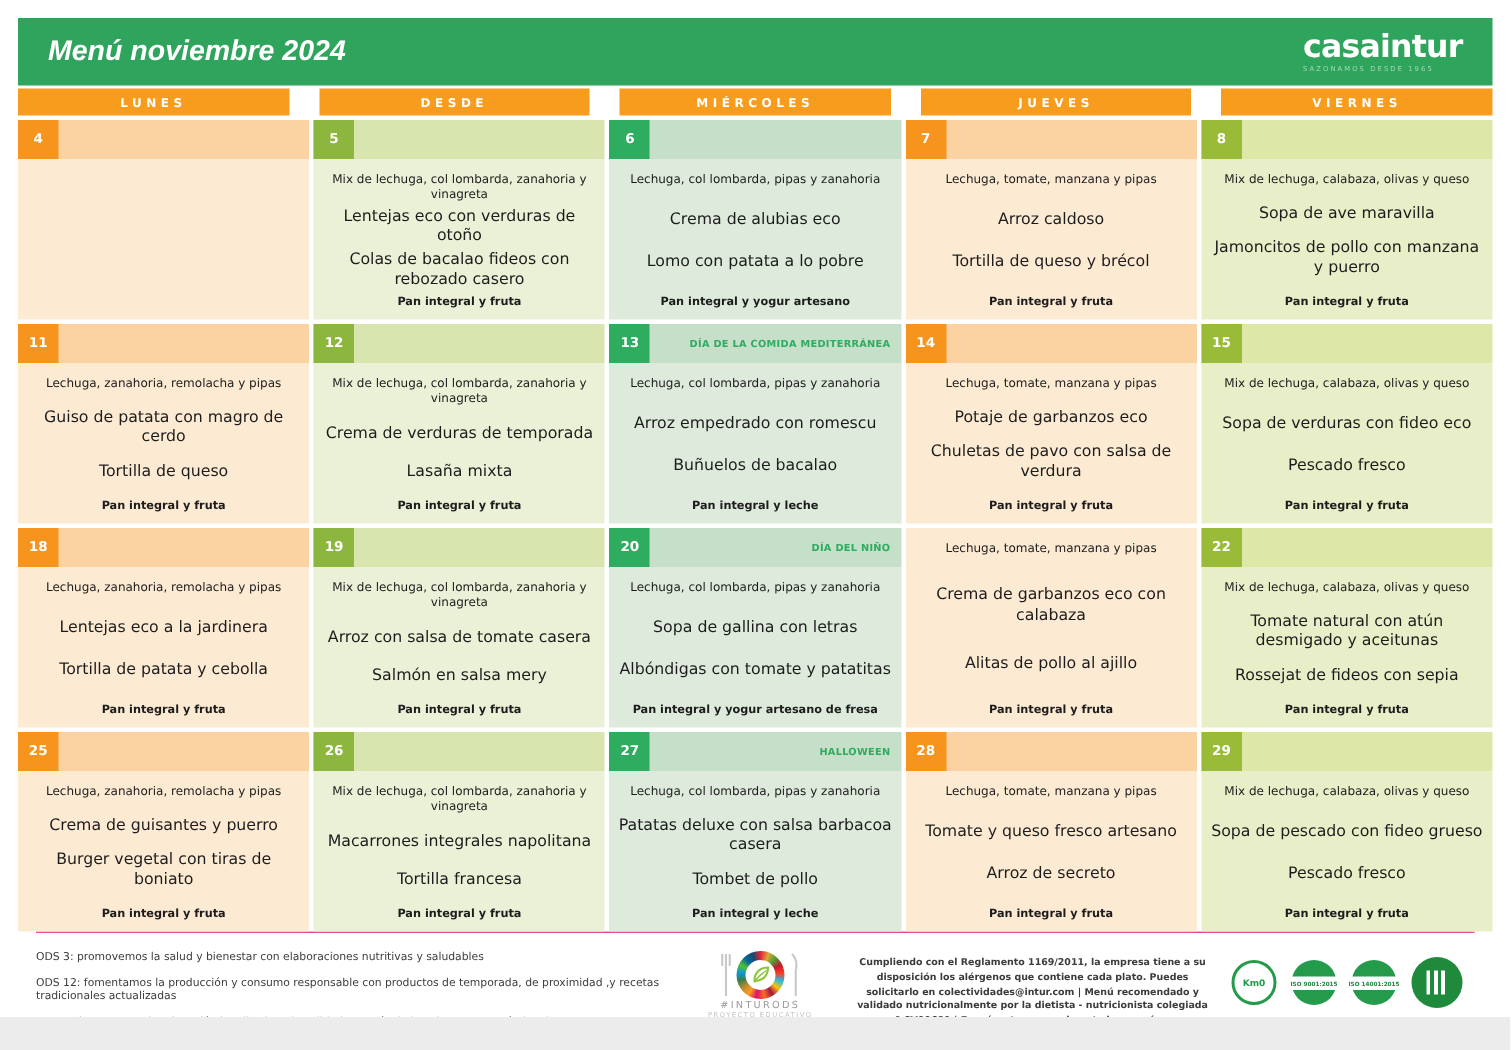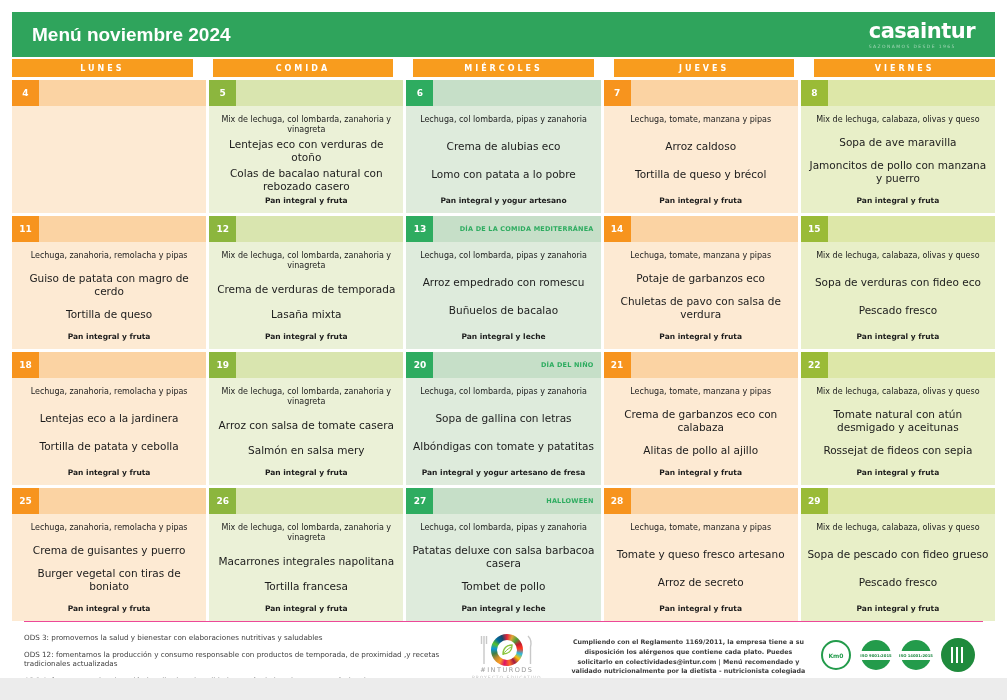--- a/index.html
+++ b/index.html
@@ -4,21 +4,21 @@
 <style>
   * { box-sizing: border-box; margin: 0; padding: 0; }
   html,body { background:#fff; }
   body { font-family: "DejaVu Sans", "Liberation Sans", sans-serif; }
   .page { position:relative; width:1007px; height:700px; background:#fff; overflow:hidden; }
   .inner { padding:12px 12px 0 12px; }
 
   
   .brandbar { height:45px; background:var(--brand-green); display:flex; align-items:center;
               justify-content:space-between; padding:0 20px; }
-  .brandbar h1 { color:#fff; font-size:19px; font-weight:bold; font-family:"Liberation Sans",sans-serif; }
+  .brandbar h1 { color:#fff; font-size:19px; font-weight:bold; font-family:"Liberation Sans",sans-serif;font-style:italic; }
   .logo { text-align:left; }
   .logo-word { color:#fff; font-size:21px; font-weight:bold; letter-spacing:-0.5px; line-height:1; }
   .logo-tag { color:rgba(255,255,255,0.55); font-size:4.5px; letter-spacing:1.4px; margin-top:2px; text-transform:uppercase; }
 
   
   .weekdays { display:grid; grid-template-columns:repeat(5,1fr); gap:20px; margin-top:2px; }
   .wd { background:var(--weekday-bg); color:#fff; font-size:8px; font-weight:bold;
         letter-spacing:3px; text-align:center; padding:4.5px 0; }
 
   
@@ -87,21 +87,21 @@
     <header class="brandbar">
       <h1>Menú noviembre 2024</h1>
       <div class="logo">
         <div class="logo-word">casaintur</div>
         <div class="logo-tag">SAZONAMOS DESDE 1965</div>
       </div>
     </header>
 
     <div class="weekdays" id="weekdays">
         <div class="wd">LUNES</div>
-        <div class="wd">COMIDA</div>
+        <div class="wd">DESDE</div>
         <div class="wd">MIÉRCOLES</div>
         <div class="wd">JUEVES</div>
         <div class="wd">VIERNES</div>
       </div>
 
     <div class="grid" id="calendar">
         <div class="day col-mon">
           <div class="day-head">
             <div class="day-num">4</div>
             <div class="day-badge"></div>
@@ -109,21 +109,21 @@
           <div class="day-body"></div>
         </div>
         <div class="day col-tue">
           <div class="day-head">
             <div class="day-num">5</div>
             <div class="day-badge"></div>
           </div>
           <div class="day-body">
             <div class="salad">Mix de lechuga, col lombarda, zanahoria y vinagreta</div>
             <div class="dish">Lentejas eco con verduras de otoño</div>
-            <div class="dish">Colas de bacalao natural con rebozado casero</div>
+            <div class="dish">Colas de bacalao fideos con rebozado casero</div>
             <div class="side">Pan integral y fruta</div>
           </div>
         </div>
         <div class="day col-wed">
           <div class="day-head">
             <div class="day-num">6</div>
             <div class="day-badge"></div>
           </div>
           <div class="day-body">
             <div class="salad">Lechuga, col lombarda, pipas y zanahoria</div>
@@ -246,24 +246,20 @@
             <div class="day-badge">DÍA DEL NIÑO</div>
           </div>
           <div class="day-body">
             <div class="salad">Lechuga, col lombarda, pipas y zanahoria</div>
             <div class="dish">Sopa de gallina con letras</div>
             <div class="dish">Albóndigas con tomate y patatitas</div>
             <div class="side">Pan integral y yogur artesano de fresa</div>
           </div>
         </div>
         <div class="day col-thu">
-          <div class="day-head">
-            <div class="day-num">21</div>
-            <div class="day-badge"></div>
-          </div>
           <div class="day-body">
             <div class="salad">Lechuga, tomate, manzana y pipas</div>
             <div class="dish">Crema de garbanzos eco con calabaza</div>
             <div class="dish">Alitas de pollo al ajillo</div>
             <div class="side">Pan integral y fruta</div>
           </div>
         </div>
         <div class="day col-fri">
           <div class="day-head">
             <div class="day-num">22</div>

